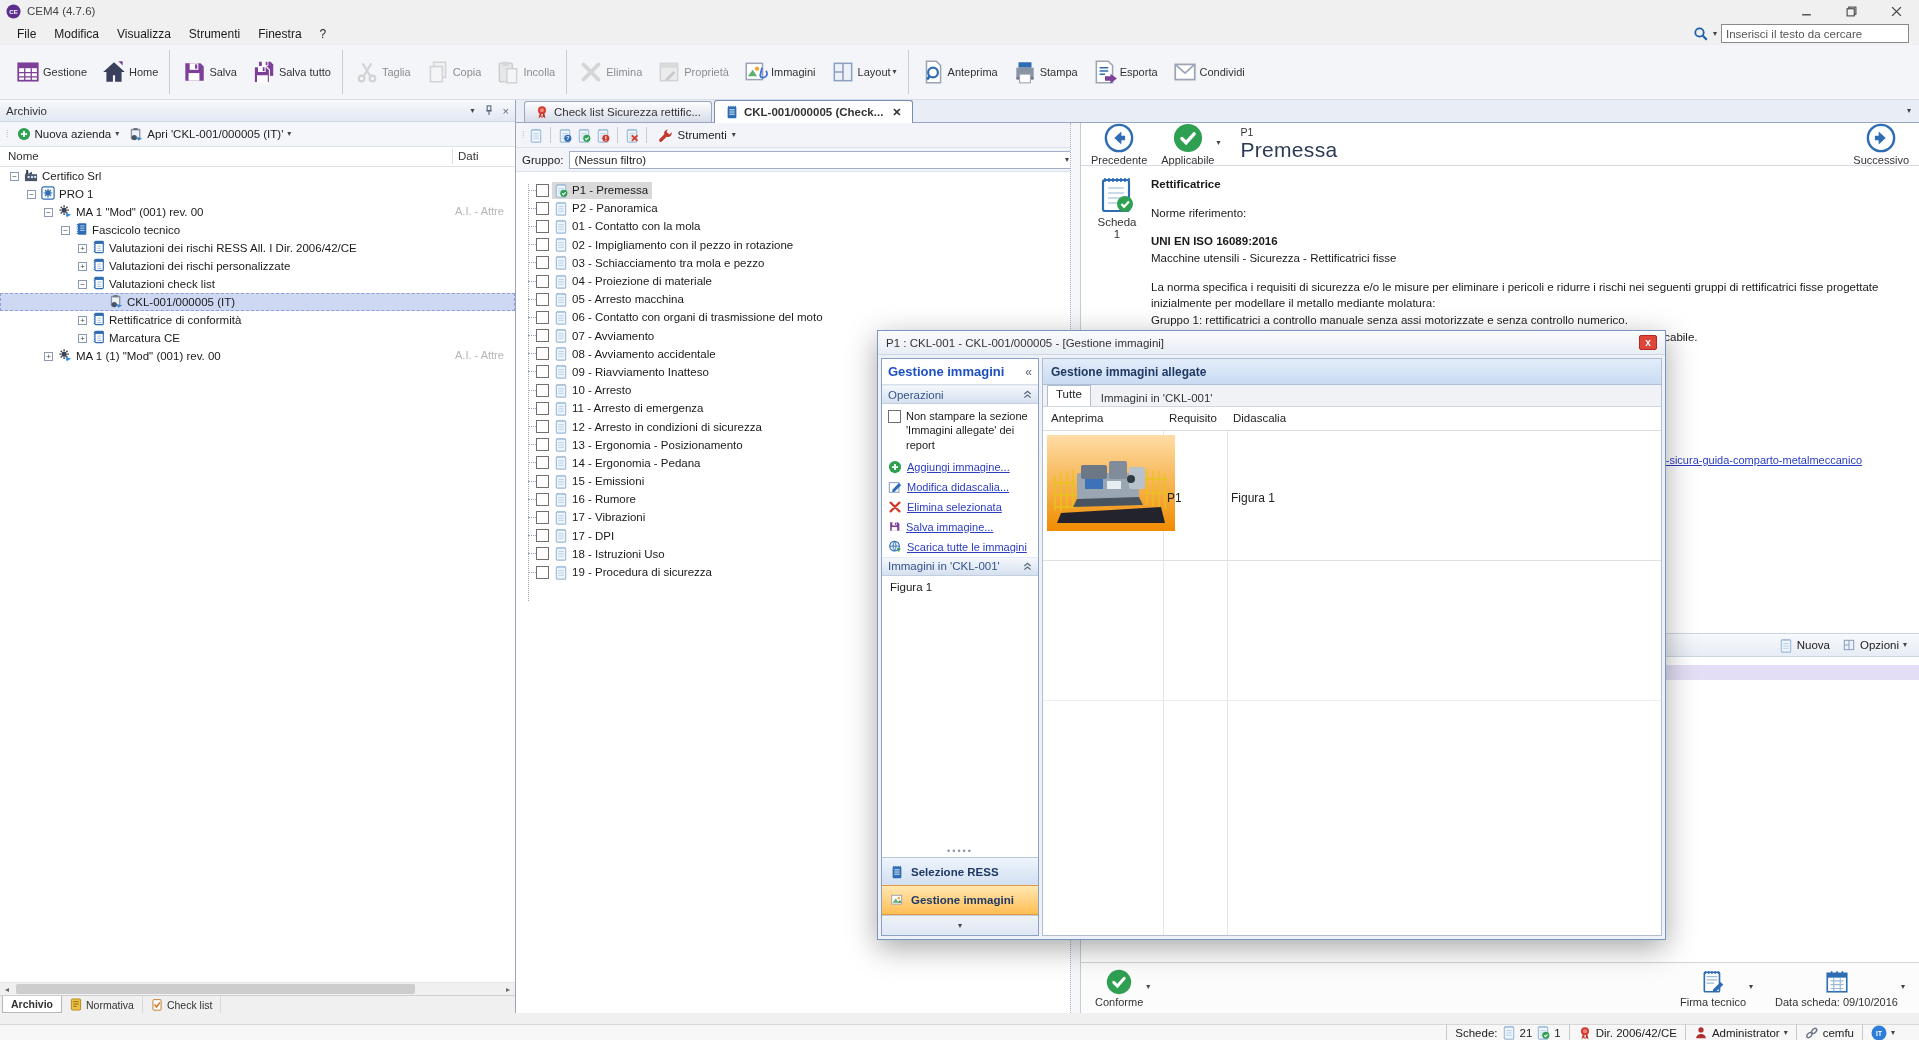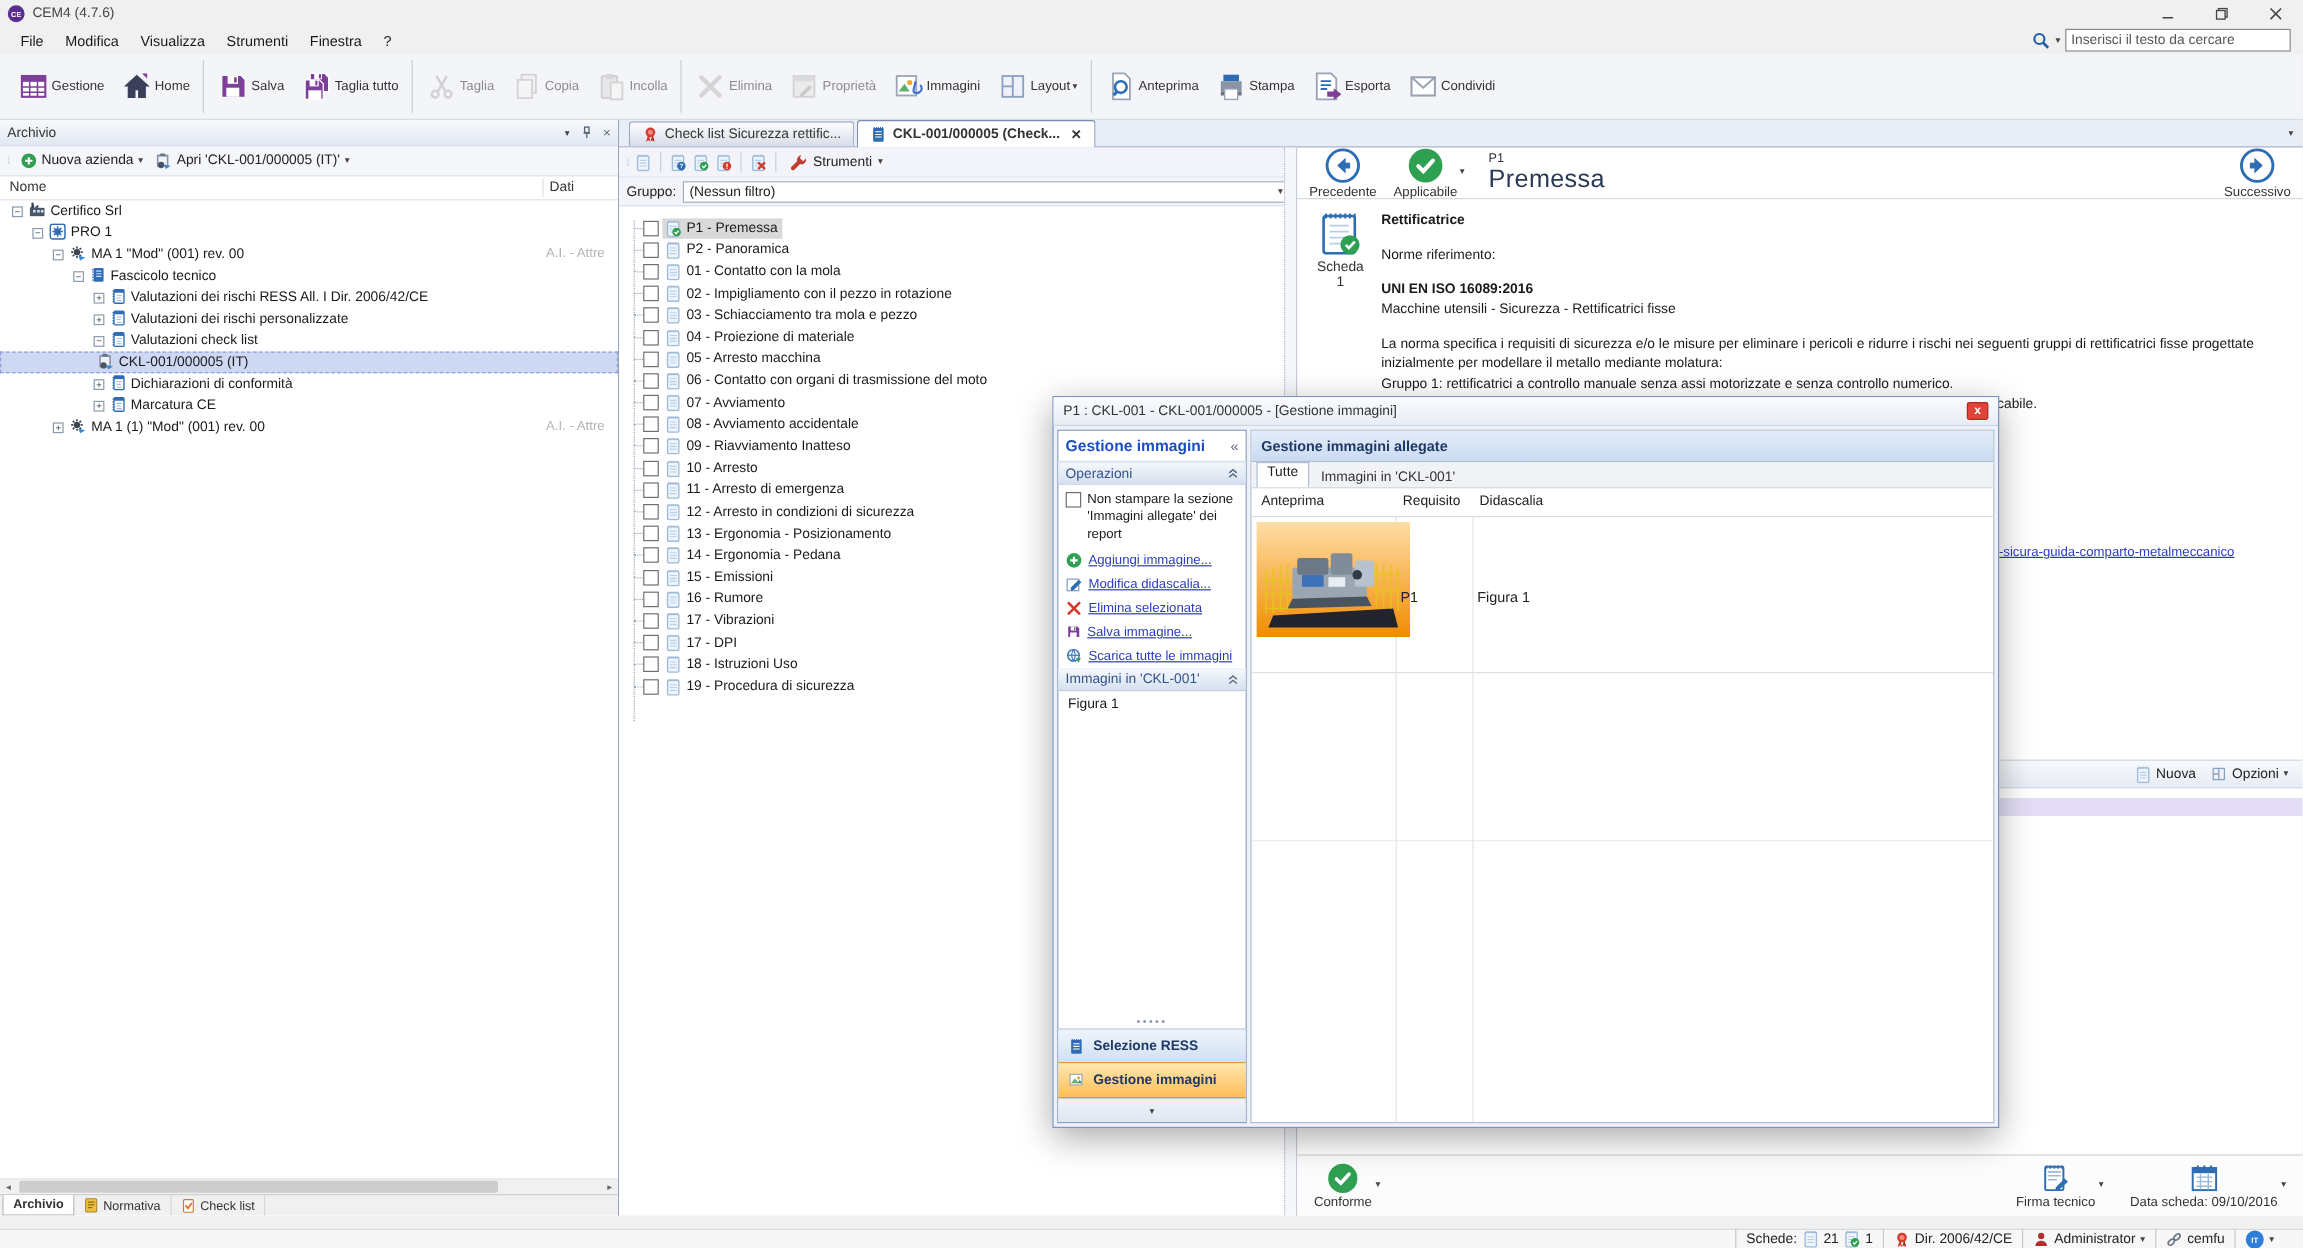--- a/index.html
+++ b/index.html
@@ -236,21 +236,21 @@
           <path d="M7 2h11l3 3v11H7z" fill="#7d3f98" stroke="#fff" stroke-width="0.8"></path>
           <rect x="10" y="2" width="6" height="4.5" fill="#fff"></rect>
           <rect x="13.6" y="2.6" width="1.6" height="3.2" fill="#7d3f98"></rect>
           <path d="M3 7h11l3 3v12H3z" fill="#7d3f98" stroke="#fff" stroke-width="1"></path>
           <rect x="6.5" y="7" width="7" height="5" fill="#fff"></rect>
           <rect x="10.8" y="7.6" width="1.7" height="3.6" fill="#7d3f98"></rect>
           <rect x="5.5" y="15" width="10" height="7" fill="#fff"></rect>
         </svg>
       </span>
       <span class="tlabel">
-        <span>Taglia tutto</span>
+        <span>Salva tutto</span>
       </span>
     </div>
     <div class="tsep"></div>
     <div class="tbtn disabled">
       <span class="ic">
         <svg width="26" height="26" viewBox="0 0 24 24" stroke="#b8b8b8" fill="none" stroke-width="2">
           <circle cx="7" cy="18" r="2.6"></circle>
           <circle cx="17" cy="18" r="2.6"></circle>
           <path d="M8.8 16.2 16 4M15.2 16.2 8 4"></path>
         </svg>
@@ -504,21 +504,21 @@
         <span class="tic"><span class="ic">
             <svg width="13" height="14" viewBox="0 0 14 16">
               <rect x="3" y="1.5" width="9.5" height="13" rx="1" fill="#fff" stroke="#2e6db4" stroke-width="1.3"></rect>
               <rect x="3" y="1.5" width="9.5" height="3" fill="#2e6db4"></rect>
               <path d="M5.5 7h5M5.5 9.5h4M5.5 12h5" stroke="#9cbcdc" stroke-width="1"></path>
               <path d="M3 3H1.6M3 5.5H1.6M3 8H1.6M3 10.5H1.6M3 13H1.6" stroke="#2e6db4" stroke-width="1.2"></path>
             </svg>
           </span></span>
         <span>Valutazioni check list</span>
       </div>
-      <div class="trow selected" style="padding-left:67px">
+      <div class="trow selected" style="padding-left:95px">
         <span class="expsp"></span>
         <span class="tic"><span class="ic">
             <svg width="14" height="14" viewBox="0 0 16 16">
               <rect x="2" y="2" width="11" height="12" rx="1" fill="#8a94a4"></rect>
               <rect x="3.5" y="4" width="8" height="8.5" fill="#eef2f6"></rect>
               <rect x="5" y="1" width="5" height="2.5" rx="1" fill="#6a7484"></rect>
               <circle cx="6" cy="12" r="3" fill="#4a5564"></circle>
               <path d="M9 11.5 15 13l-4.5 2.8z" fill="#2e8ad8"></path>
             </svg>
           </span></span>
@@ -527,21 +527,21 @@
       <div class="trow" style="padding-left:78px">
         <span class="exp">+</span>
         <span class="tic"><span class="ic">
             <svg width="13" height="14" viewBox="0 0 14 16">
               <rect x="3" y="1.5" width="9.5" height="13" rx="1" fill="#fff" stroke="#2e6db4" stroke-width="1.3"></rect>
               <rect x="3" y="1.5" width="9.5" height="3" fill="#2e6db4"></rect>
               <path d="M5.5 7h5M5.5 9.5h4M5.5 12h5" stroke="#9cbcdc" stroke-width="1"></path>
               <path d="M3 3H1.6M3 5.5H1.6M3 8H1.6M3 10.5H1.6M3 13H1.6" stroke="#2e6db4" stroke-width="1.2"></path>
             </svg>
           </span></span>
-        <span>Dichiarazioni di conformità</span>
+        <span>Rettificatrice di conformità</span>
       </div>
       <div class="trow" style="padding-left:78px">
         <span class="exp">+</span>
         <span class="tic"><span class="ic">
             <svg width="13" height="14" viewBox="0 0 14 16">
               <rect x="3" y="1.5" width="9.5" height="13" rx="1" fill="#fff" stroke="#2e6db4" stroke-width="1.3"></rect>
               <rect x="3" y="1.5" width="9.5" height="3" fill="#2e6db4"></rect>
               <path d="M5.5 7h5M5.5 9.5h4M5.5 12h5" stroke="#9cbcdc" stroke-width="1"></path>
               <path d="M3 3H1.6M3 5.5H1.6M3 8H1.6M3 10.5H1.6M3 13H1.6" stroke="#2e6db4" stroke-width="1.2"></path>
             </svg>

